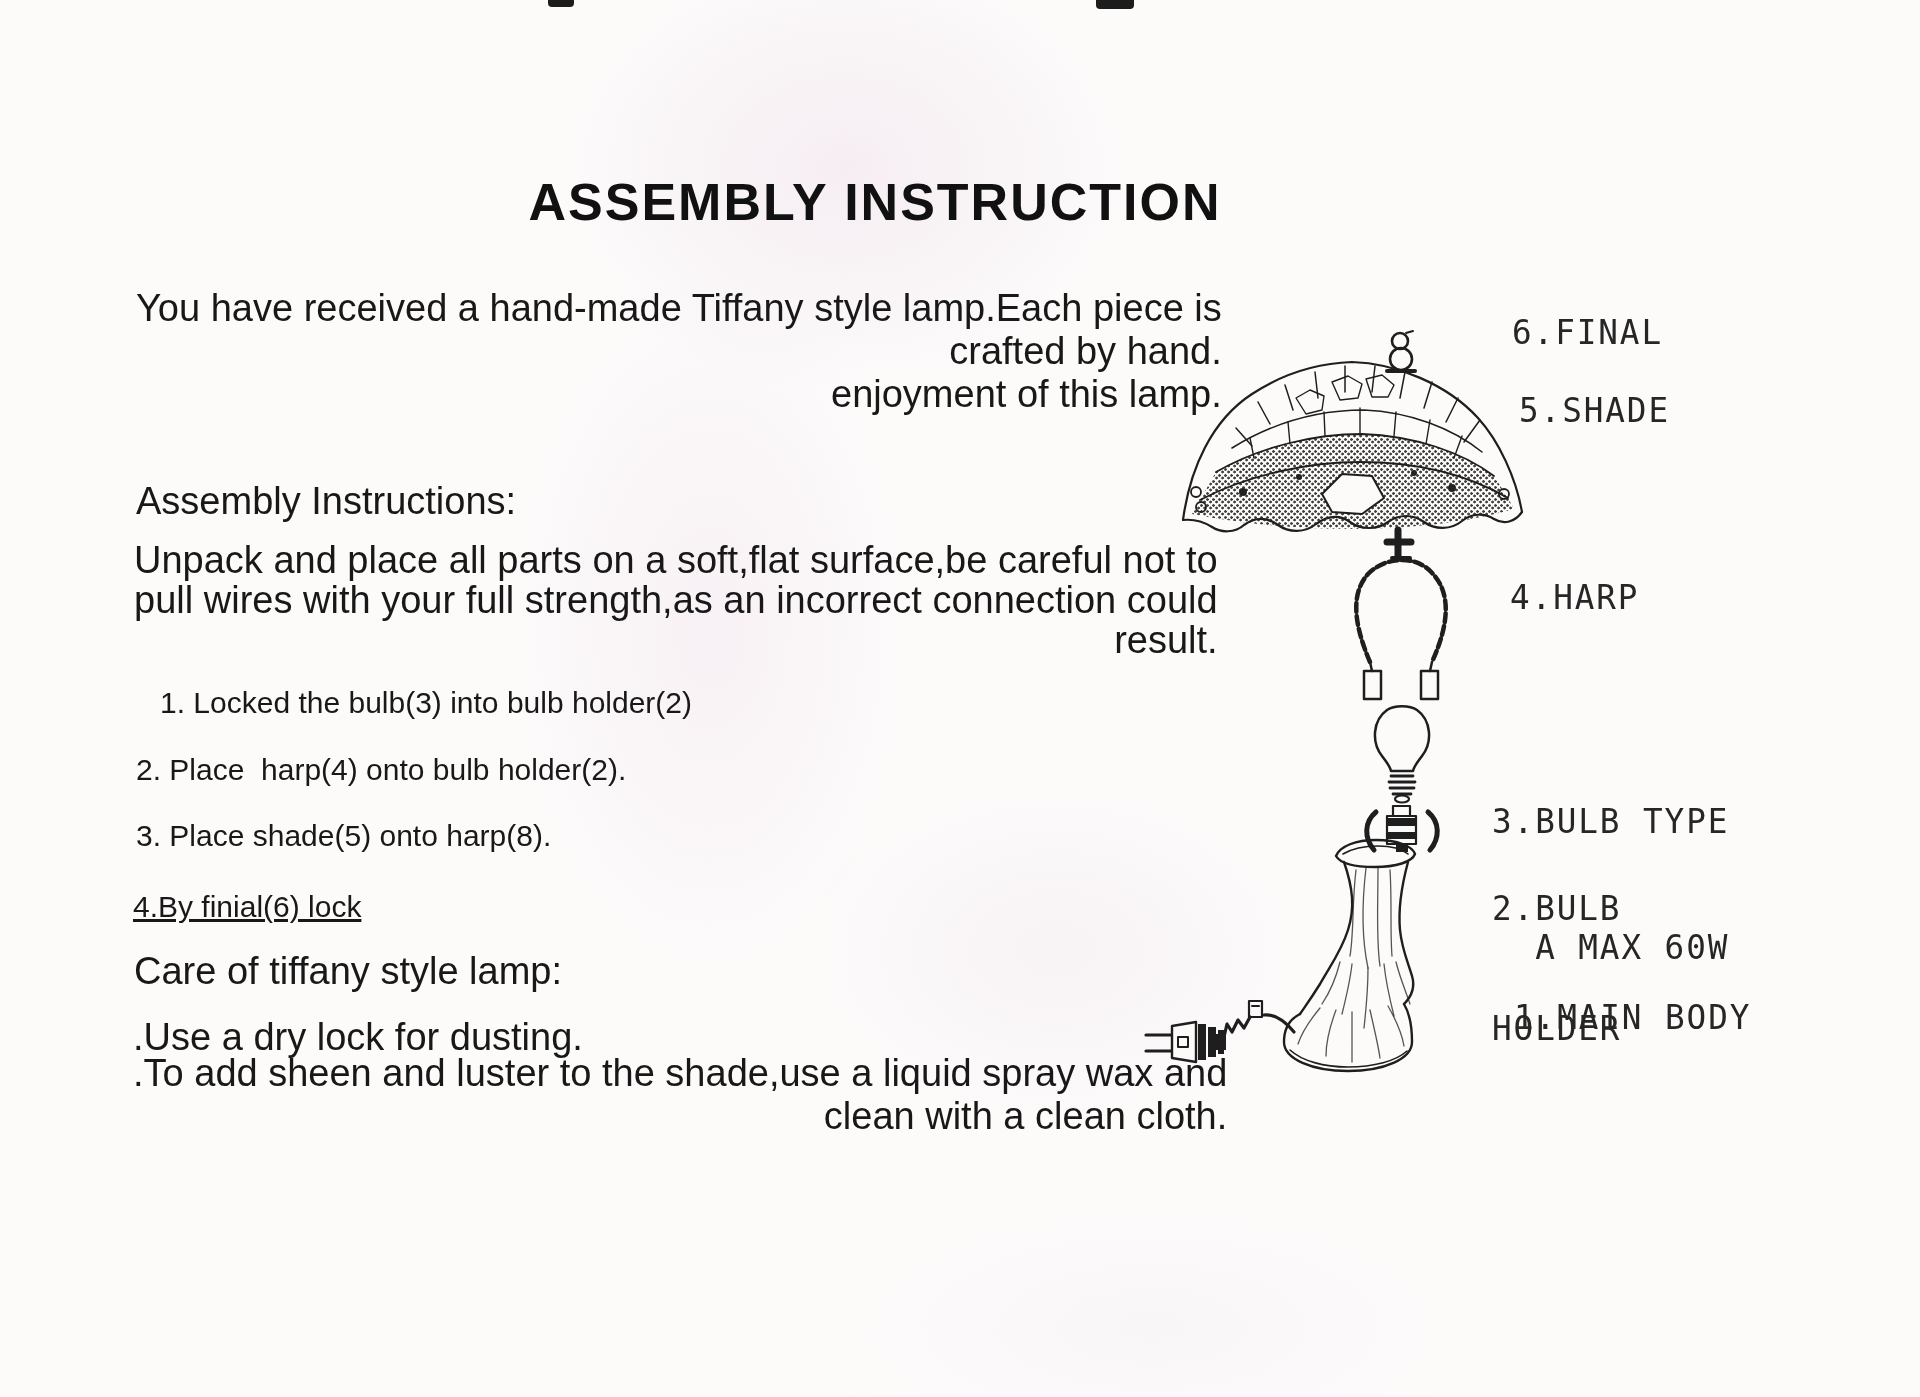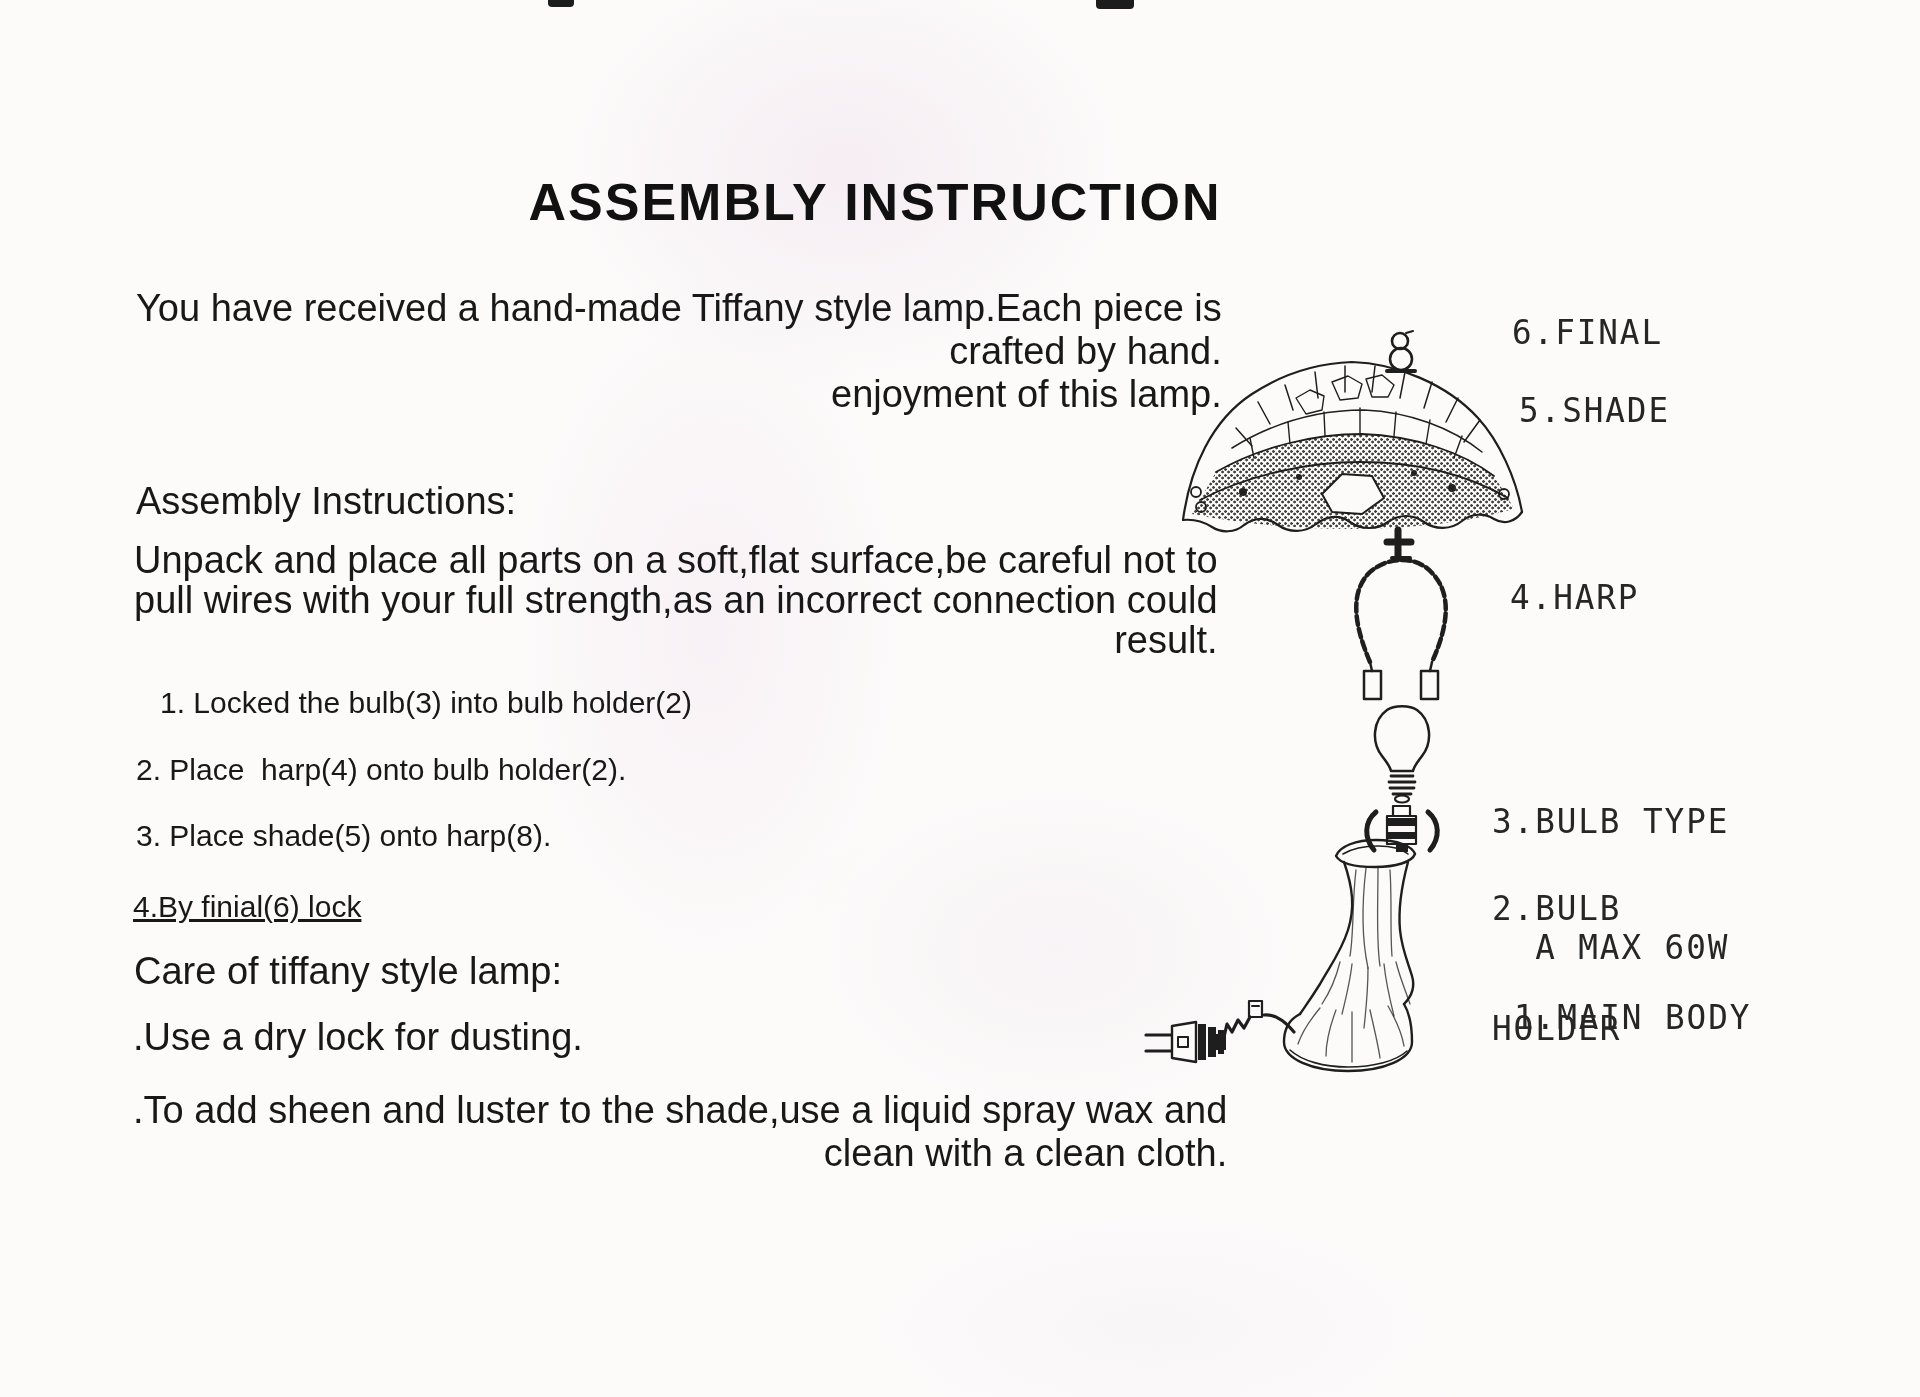--- a/index.html
+++ b/index.html
@@ -87,21 +87,21 @@
 
   <div class="abs step" style="left:136px;top:686px;margin-left:24px;">1. Locked the bulb(3) into bulb holder(2)</div>
   <div class="abs step" style="left:136px;top:753px;">2. Place  harp(4) onto bulb holder(2).</div>
   <div class="abs step" style="left:136px;top:819px;">3. Place shade(5) onto harp(8).</div>
   <div class="abs step" style="left:133px;top:890px;text-decoration:underline;">4.By finial(6) lock</div>
 
   <div class="abs subhead" style="left:134px;top:950px;">Care of tiffany style lamp:</div>
 
   <div class="abs body-text" style="left:133px;top:1016px;">.Use a dry lock for dusting.</div>
 
-  <div class="abs" style="left:133px;top:1089px;">
+  <div class="abs" style="left:133px;top:1052px;">
     <div class="body-text">.To add sheen and luster to the shade,use a liquid spray wax and</div>
     <div class="body-text">clean with a clean cloth.</div>
   </div>
 
   <div class="abs cad" style="left:1512px;top:311px;">6.FINAL</div>
   <div class="abs cad" style="left:1519px;top:389px;">5.SHADE</div>
   <div class="abs cad" style="left:1510px;top:576px;">4.HARP</div>
   <div class="abs cad" style="left:1492px;top:716px;">
     <div>3.BULB TYPE</div>
     <div>A MAX 60W</div>

